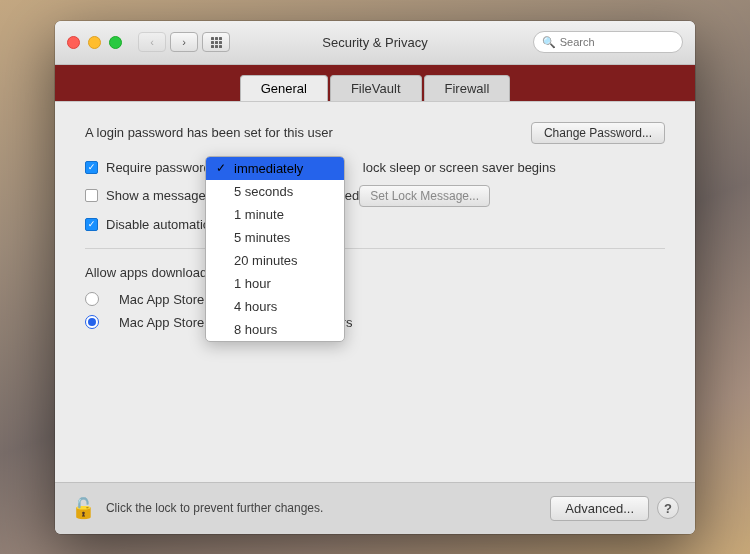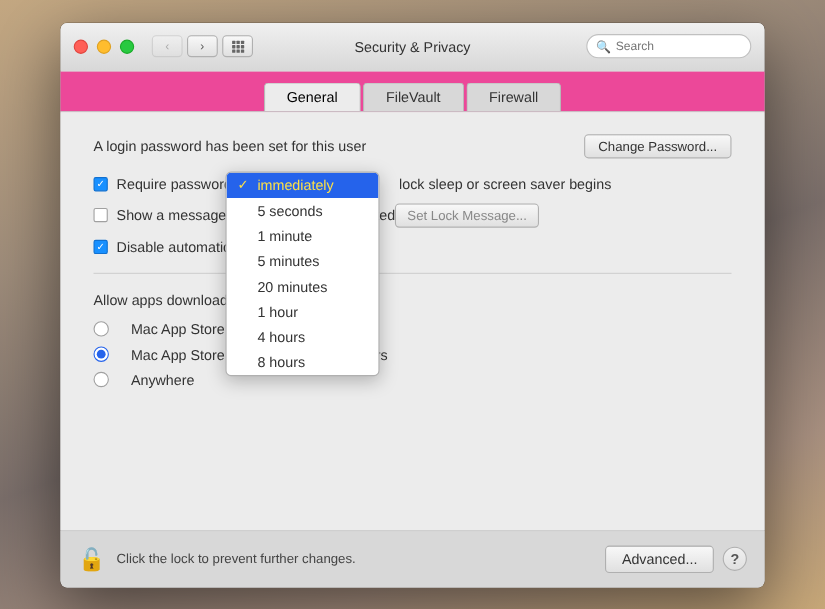--- a/index.html
+++ b/index.html
@@ -144,21 +144,21 @@
       border: none;
       outline: none;
       font-size: 11px;
       color: #333;
       background: transparent;
       width: 100%;
     }
 
     
     .tabs-row {
-      background: #ec4899;
+      background: #7f1d1d;
       display: flex;
       justify-content: center;
       padding: 10px 0 0 0;
       gap: 0;
       border-bottom: 1px solid #c8c8c8;
     }
 
     .tab {
       padding: 5px 20px;
       font-size: 13px;
@@ -254,21 +254,21 @@
     .dropdown-item {
       padding: 4px 16px 4px 28px;
       font-size: 13px;
       color: #333;
       cursor: pointer;
       position: relative;
     }
 
     .dropdown-item.selected {
       background: #2563eb;
-      color: #fde047;
+      color: #000000;
     }
 
     .dropdown-item.selected::before {
       content: '✓';
       position: absolute;
       left: 10px;
       font-size: 12px;
     }
 
     .set-lock-btn {
@@ -470,24 +470,20 @@
     <div class="radio-row">
       <div class="radio"></div>
       <span>Mac App Store</span>
     </div>
 
     <div class="radio-row">
       <div class="radio selected"></div>
       <span>Mac App Store and identified developers</span>
     </div>
 
-    <div class="radio-row">
-      <div class="radio"></div>
-      <span>Anywhere</span>
-    </div>
   </div>
 
   <div class="bottom-bar">
     <span class="lock-icon">🔓</span>
     <span class="lock-text">Click the lock to prevent further changes.</span>
     <div class="bottom-right">
       <button class="advanced-btn">Advanced...</button>
       <div class="help-btn">?</div>
     </div>
   </div>

